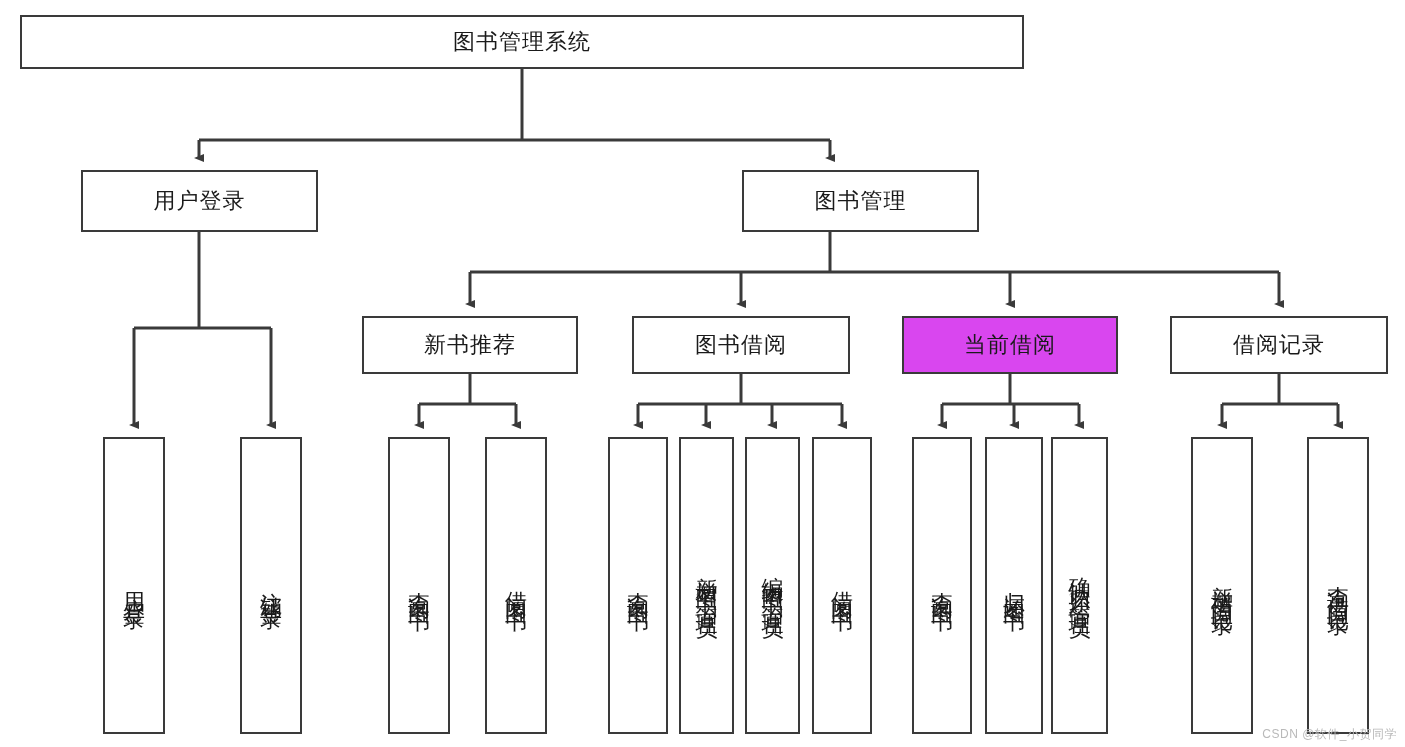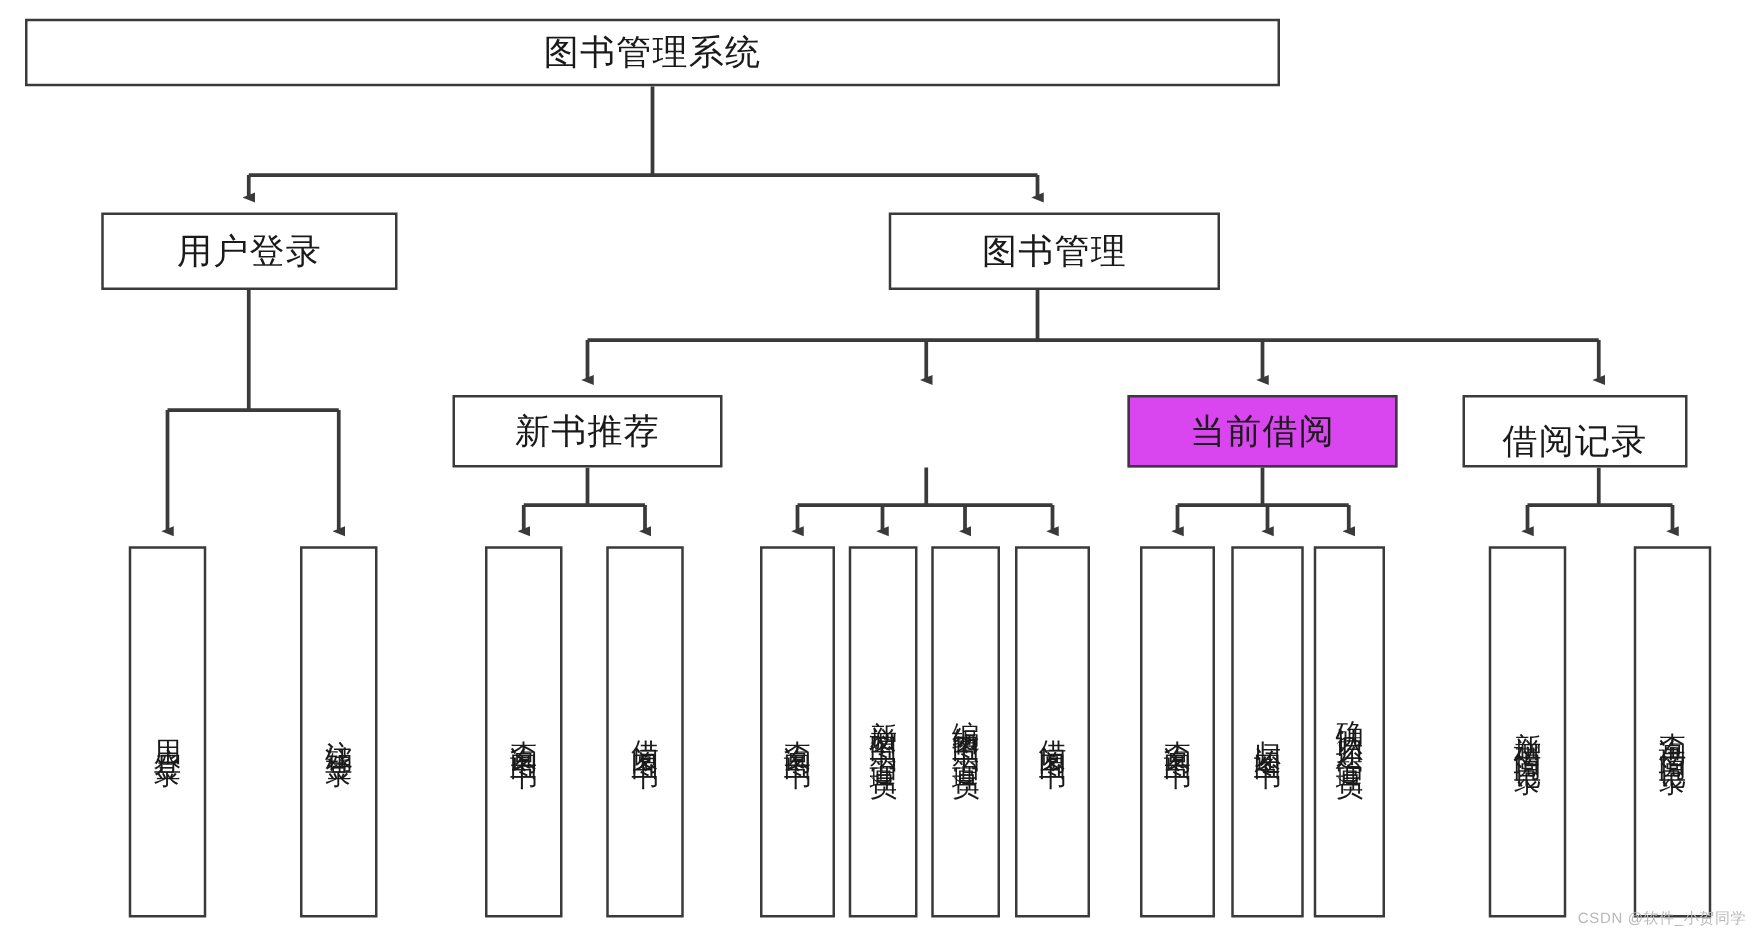--- a/index.html
+++ b/index.html
@@ -29,21 +29,21 @@
     position: absolute;
     box-sizing: border-box;
     background: #ffffff;
     border: 2px solid #3a3a3a;
     display: flex;
     align-items: center;
     justify-content: center;
     color: #1a1a1a;
   }
   .node.horiz {
-    font-size: 28px;
+    font-size: 22px;
     letter-spacing: 1px;
   }
   .node.vert {
     writing-mode: vertical-rl;
     text-orientation: upright;
     font-size: 22px;
     letter-spacing: 6px;
     line-height: 1;
     padding-top: 4px;
     padding-bottom: 4px;
@@ -132,31 +132,34 @@
     </g>
   </svg>
 
   <div class="node horiz" style="left: 20px; top: 15px; width: 1004px; height: 54px; border-color: rgb(58, 58, 58); background: rgb(255, 255, 255); color: rgb(26, 26, 26);">
     <span class="lbl">图书管理系统</span>
   </div>
 
   <div class="node horiz" style="left: 81px; top: 170px; width: 237px; height: 62px; border-color: rgb(58, 58, 58); background: rgb(255, 255, 255); color: rgb(26, 26, 26);">
     <span class="lbl">用户登录</span>
   </div>
-  <div class="node horiz" style="left: 711px; top: 170px; width: 265px; height: 62px; border-color: rgb(58, 58, 58); background: rgb(255, 255, 255); color: rgb(26, 26, 26); align-items: center;">
+  <div class="node horiz" style="left: 742px; top: 170px; width: 237px; height: 62px; border-color: rgb(58, 58, 58); background: rgb(255, 255, 255); color: rgb(26, 26, 26); align-items: center;">
     <span class="lbl">图书管理</span>
   </div>
 
   <div class="node horiz" style="left: 362px; top: 316px; width: 216px; height: 58px; border-color: rgb(58, 58, 58); background: rgb(255, 255, 255); color: rgb(26, 26, 26);">
     <span class="lbl">新书推荐</span>
   </div>
+  <div class="node horiz" style="left: 632px; top: 316px; width: 218px; height: 58px; border-color: rgb(58, 58, 58); background: rgb(255, 255, 255); color: rgb(26, 26, 26);">
+    <span class="lbl">图书借阅</span>
+  </div>
   <div class="node horiz" style="left: 902px; top: 316px; width: 216px; height: 58px; border-color: rgb(58, 58, 58); background: #d946ef; color: rgb(26, 26, 26);">
     <span class="lbl">当前借阅</span>
   </div>
-  <div class="node horiz" style="left: 1170px; top: 316px; width: 180px; height: 58px; border-color: rgb(58, 58, 58); background: rgb(255, 255, 255); color: rgb(26, 26, 26); align-items: flex-end;">
+  <div class="node horiz" style="left: 1170px; top: 316px; width: 218px; height: 58px; border-color: rgb(58, 58, 58); background: rgb(255, 255, 255); color: rgb(26, 26, 26);">
     <span class="lbl">借阅记录</span>
   </div>
 
   <div class="node vert" style="left: 103px; top: 437px; width: 62px; height: 297px; border-color: rgb(58, 58, 58); background: rgb(255, 255, 255); color: rgb(26, 26, 26);">
     <span class="lbl">用户登录</span>
   </div>
   <div class="node vert" style="left: 240px; top: 437px; width: 62px; height: 297px; border-color: rgb(58, 58, 58); background: rgb(255, 255, 255); color: rgb(26, 26, 26);">
     <span class="lbl">注销登录</span>
   </div>
   <div class="node vert" style="left: 388px; top: 437px; width: 62px; height: 297px; border-color: rgb(58, 58, 58); background: rgb(255, 255, 255); color: rgb(26, 26, 26);">

